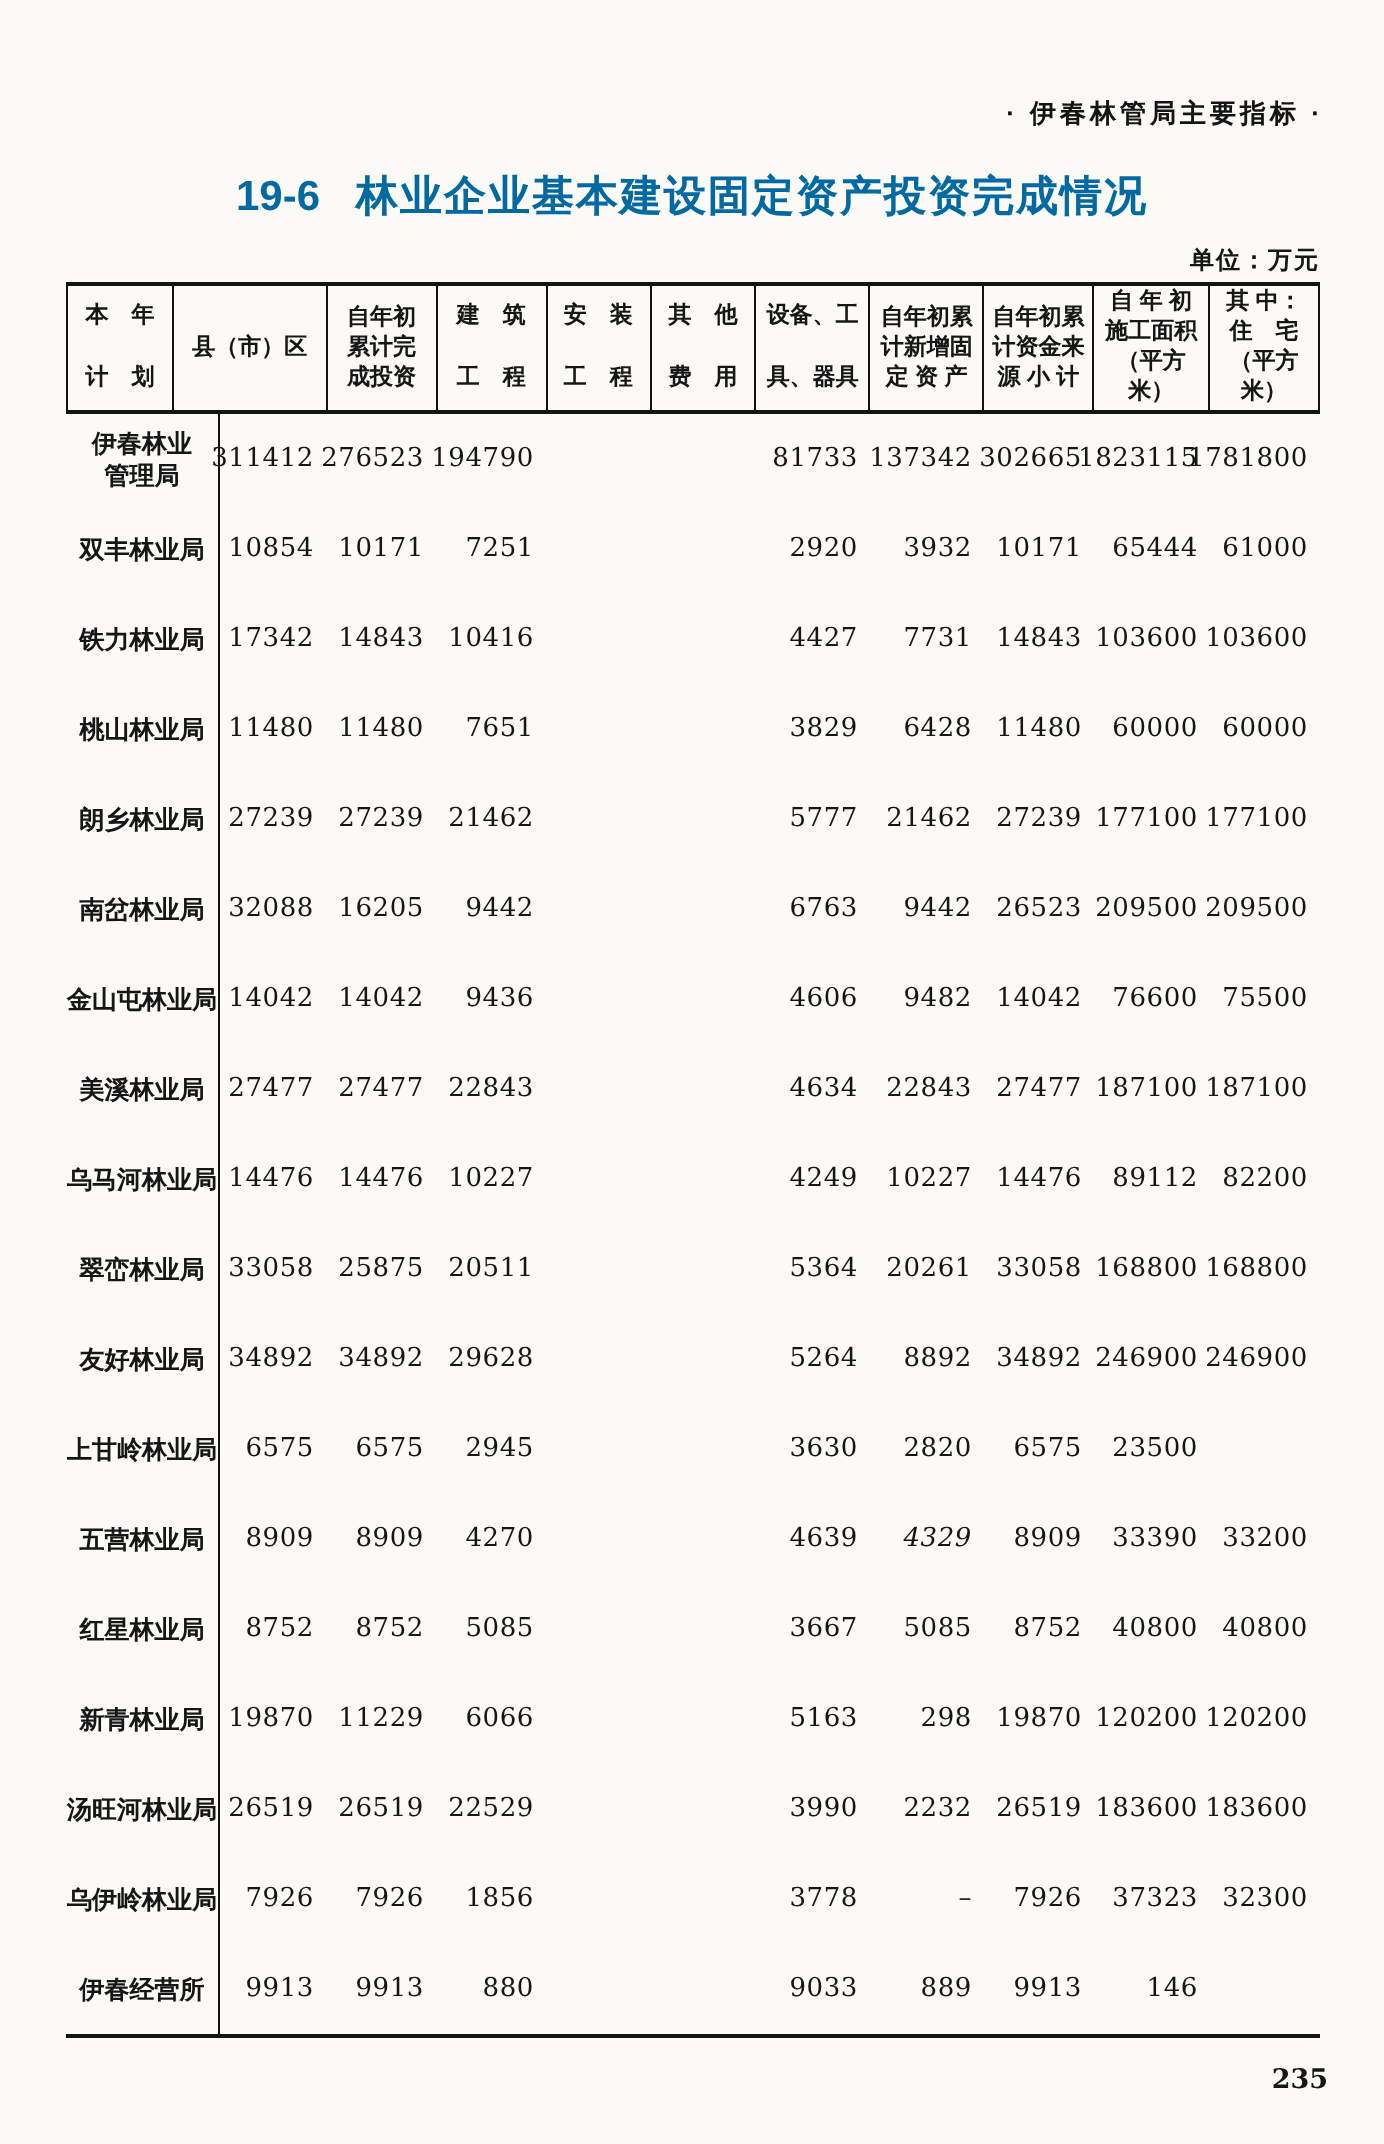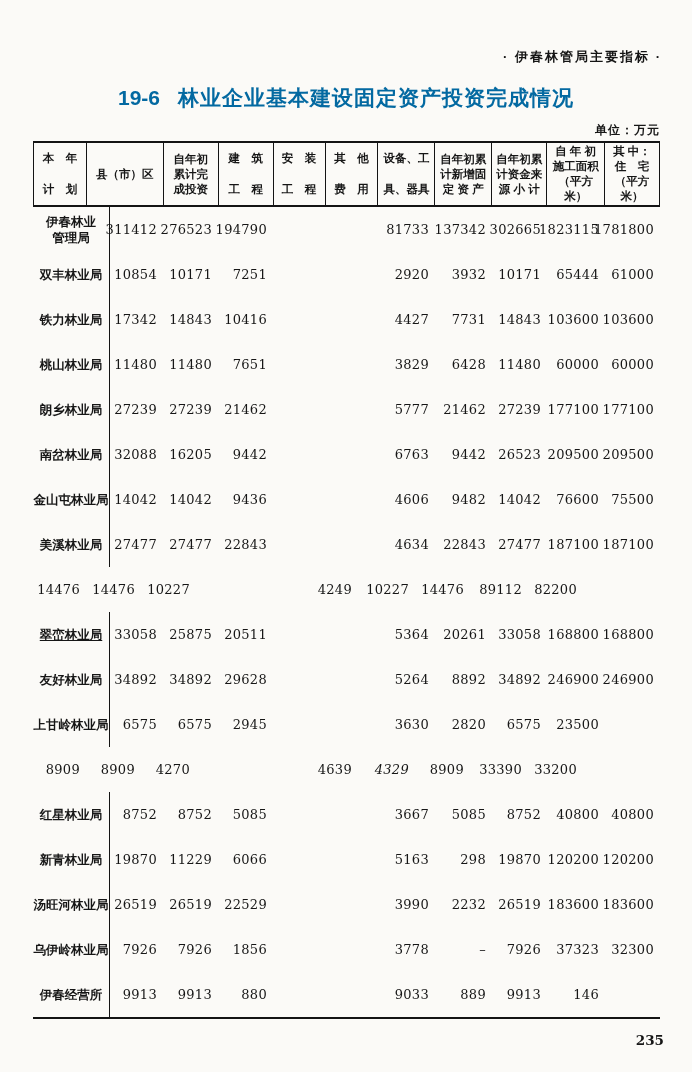--- a/index.html
+++ b/index.html
@@ -238,33 +238,34 @@
           <div class="td num" style="width: 55px;">22843</div>
           <div class="td num" style="width: 52px;"></div>
           <div class="td num" style="width: 57px;"></div>
           <div class="td num" style="width: 53px;">4634</div>
           <div class="td num" style="width: 57px;">22843</div>
           <div class="td num" style="width: 55px;">27477</div>
           <div class="td num" style="width: 58px;">187100</div>
           <div class="td num" style="width: 55px;">187100</div>
         </div>
         <div class="tr">
+          <div class="td label" style="width: 77px;">乌马河林业局</div>
           <div class="td num" style="width: 53px;">14476</div>
           <div class="td num" style="width: 55px;">14476</div>
           <div class="td num" style="width: 55px;">10227</div>
           <div class="td num" style="width: 52px;"></div>
           <div class="td num" style="width: 57px;"></div>
           <div class="td num" style="width: 53px;">4249</div>
           <div class="td num" style="width: 57px;">10227</div>
           <div class="td num" style="width: 55px;">14476</div>
           <div class="td num" style="width: 58px;">89112</div>
           <div class="td num" style="width: 55px;">82200</div>
         </div>
         <div class="tr">
-          <div class="td label" style="width: 77px; text-decoration: underline;">翠峦林业局</div>
+          <div class="td label" style="width: 77px;">翠峦林业局</div>
           <div class="td num" style="width: 53px;">33058</div>
           <div class="td num" style="width: 55px;">25875</div>
           <div class="td num" style="width: 55px;">20511</div>
           <div class="td num" style="width: 52px;"></div>
           <div class="td num" style="width: 57px;"></div>
           <div class="td num" style="width: 53px;">5364</div>
           <div class="td num" style="width: 57px;">20261</div>
           <div class="td num" style="width: 55px;">33058</div>
           <div class="td num" style="width: 58px;">168800</div>
           <div class="td num" style="width: 55px;">168800</div>
@@ -289,20 +290,21 @@
           <div class="td num" style="width: 55px;">2945</div>
           <div class="td num" style="width: 52px;"></div>
           <div class="td num" style="width: 57px;"></div>
           <div class="td num" style="width: 53px;">3630</div>
           <div class="td num" style="width: 57px;">2820</div>
           <div class="td num" style="width: 55px;">6575</div>
           <div class="td num" style="width: 58px;">23500</div>
           <div class="td num" style="width: 55px;"></div>
         </div>
         <div class="tr">
+          <div class="td label" style="width: 77px;">五营林业局</div>
           <div class="td num" style="width: 53px;">8909</div>
           <div class="td num" style="width: 55px;">8909</div>
           <div class="td num" style="width: 55px;">4270</div>
           <div class="td num" style="width: 52px;"></div>
           <div class="td num" style="width: 57px;"></div>
           <div class="td num" style="width: 53px;">4639</div>
           <div class="td num" style="width: 57px; font-style: italic;">4329</div>
           <div class="td num" style="width: 55px;">8909</div>
           <div class="td num" style="width: 58px;">33390</div>
           <div class="td num" style="width: 55px;">33200</div>

